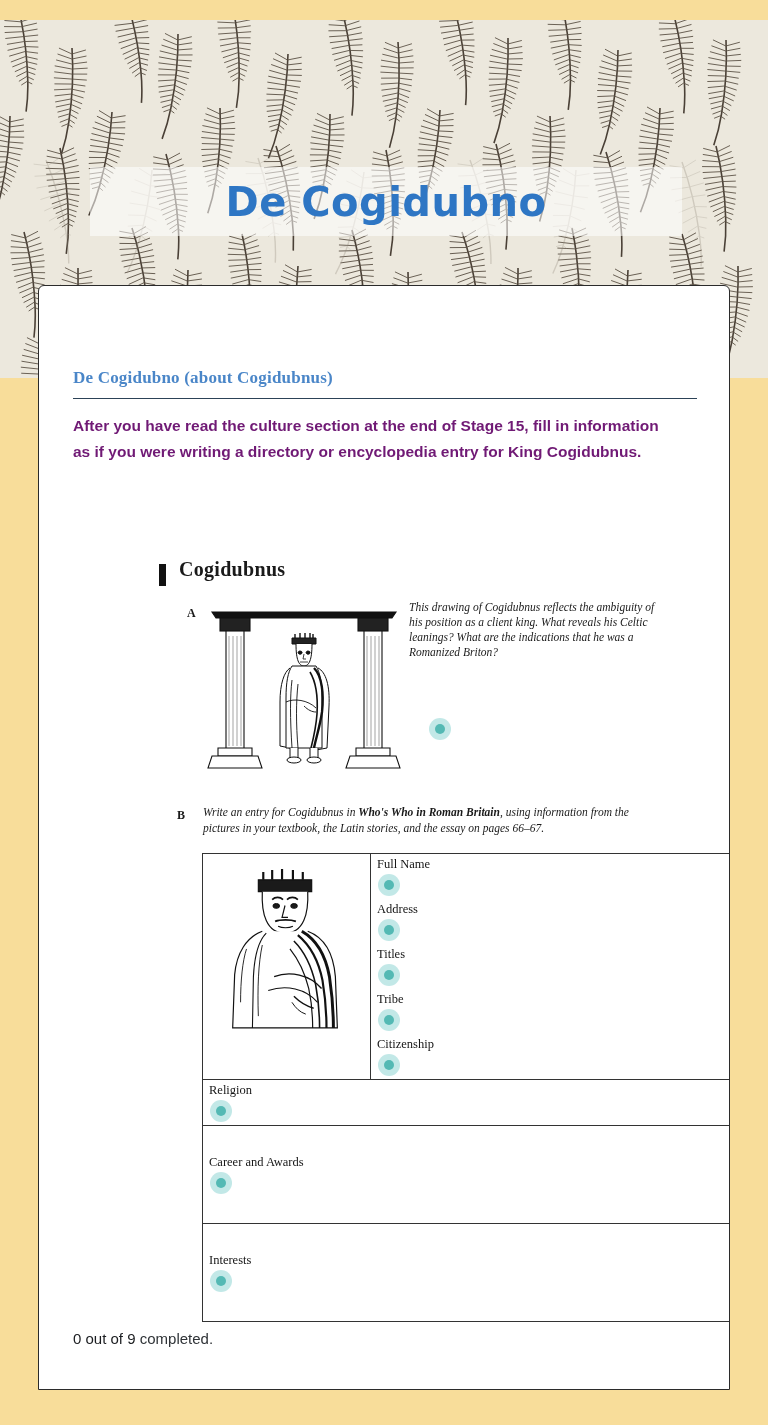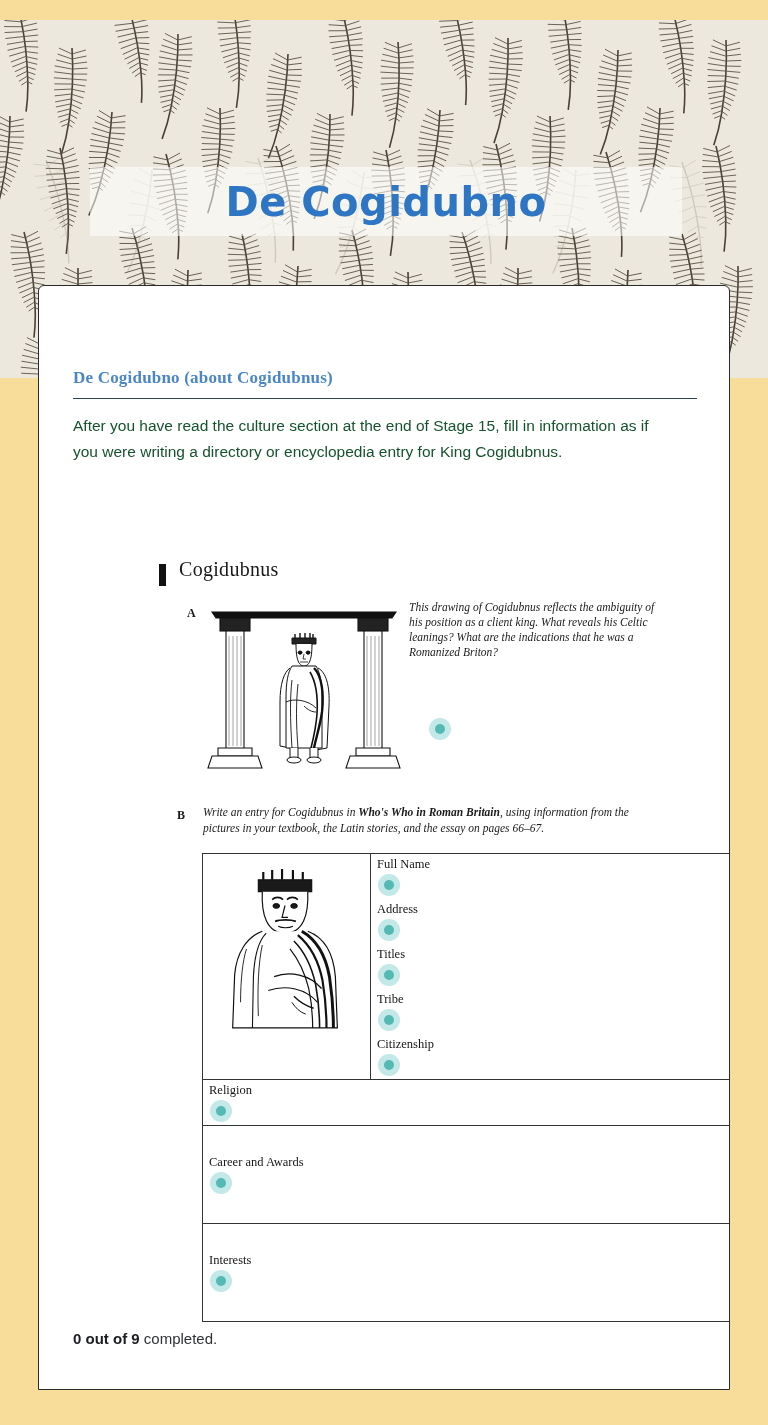--- a/index.html
+++ b/index.html
@@ -83,21 +83,22 @@
     background: #2c4257;
   }
 
   .instructions {
     position: absolute;
     left: 34px;
     top: 127px;
     width: 596px;
     font-size: 15.5px;
     line-height: 26px;
-    color: #14532d;
+    color: #701a75;
+    font-weight: bold;
   }
 
   
   .worksheet {
     position: absolute;
     left: 80px;
     top: 272px;
     width: 545px;
     height: 740px;
     color: #1a1a1a;
@@ -107,21 +108,21 @@
     position: absolute;
     left: 40px; top: 6px;
     width: 7px; height: 22px;
     background: #111;
   }
   .ws-title {
     position: absolute;
     left: 60px; top: 0px;
     font-family: "Liberation Serif", serif;
     font-size: 20px;
-    font-weight: normal;
+    font-weight: bold;
     letter-spacing: 0.3px;
   }
 
   .item-letter {
     position: absolute;
     font-family: "Liberation Serif", serif;
     font-weight: bold;
     font-size: 12px;
   }
   .letter-a { left: 68px; top: 48px; }
@@ -213,21 +214,21 @@
   }
 
   
   .progress {
     position: absolute;
     left: 34px;
     top: 1044px;
     font-size: 15px;
     color: #2f3337;
   }
-  .progress b { font-weight: bold; color: #1b1d20; }
+  .progress b { font-weight: normal; color: #1b1d20; }
 </style>
 </head>
 <body>
 
 <div class="banner">
   <svg width="768" height="358" viewBox="0 0 768 358">
     <defs>
       <g id="feather">
         <path d="M0,0 C3,22 4,48 2,74 C1,88 -1,98 -3,106" stroke="#4a4036" stroke-width="1.6" fill="none"></path>
         <g stroke="#5a5044" stroke-width="0.85" fill="none">

